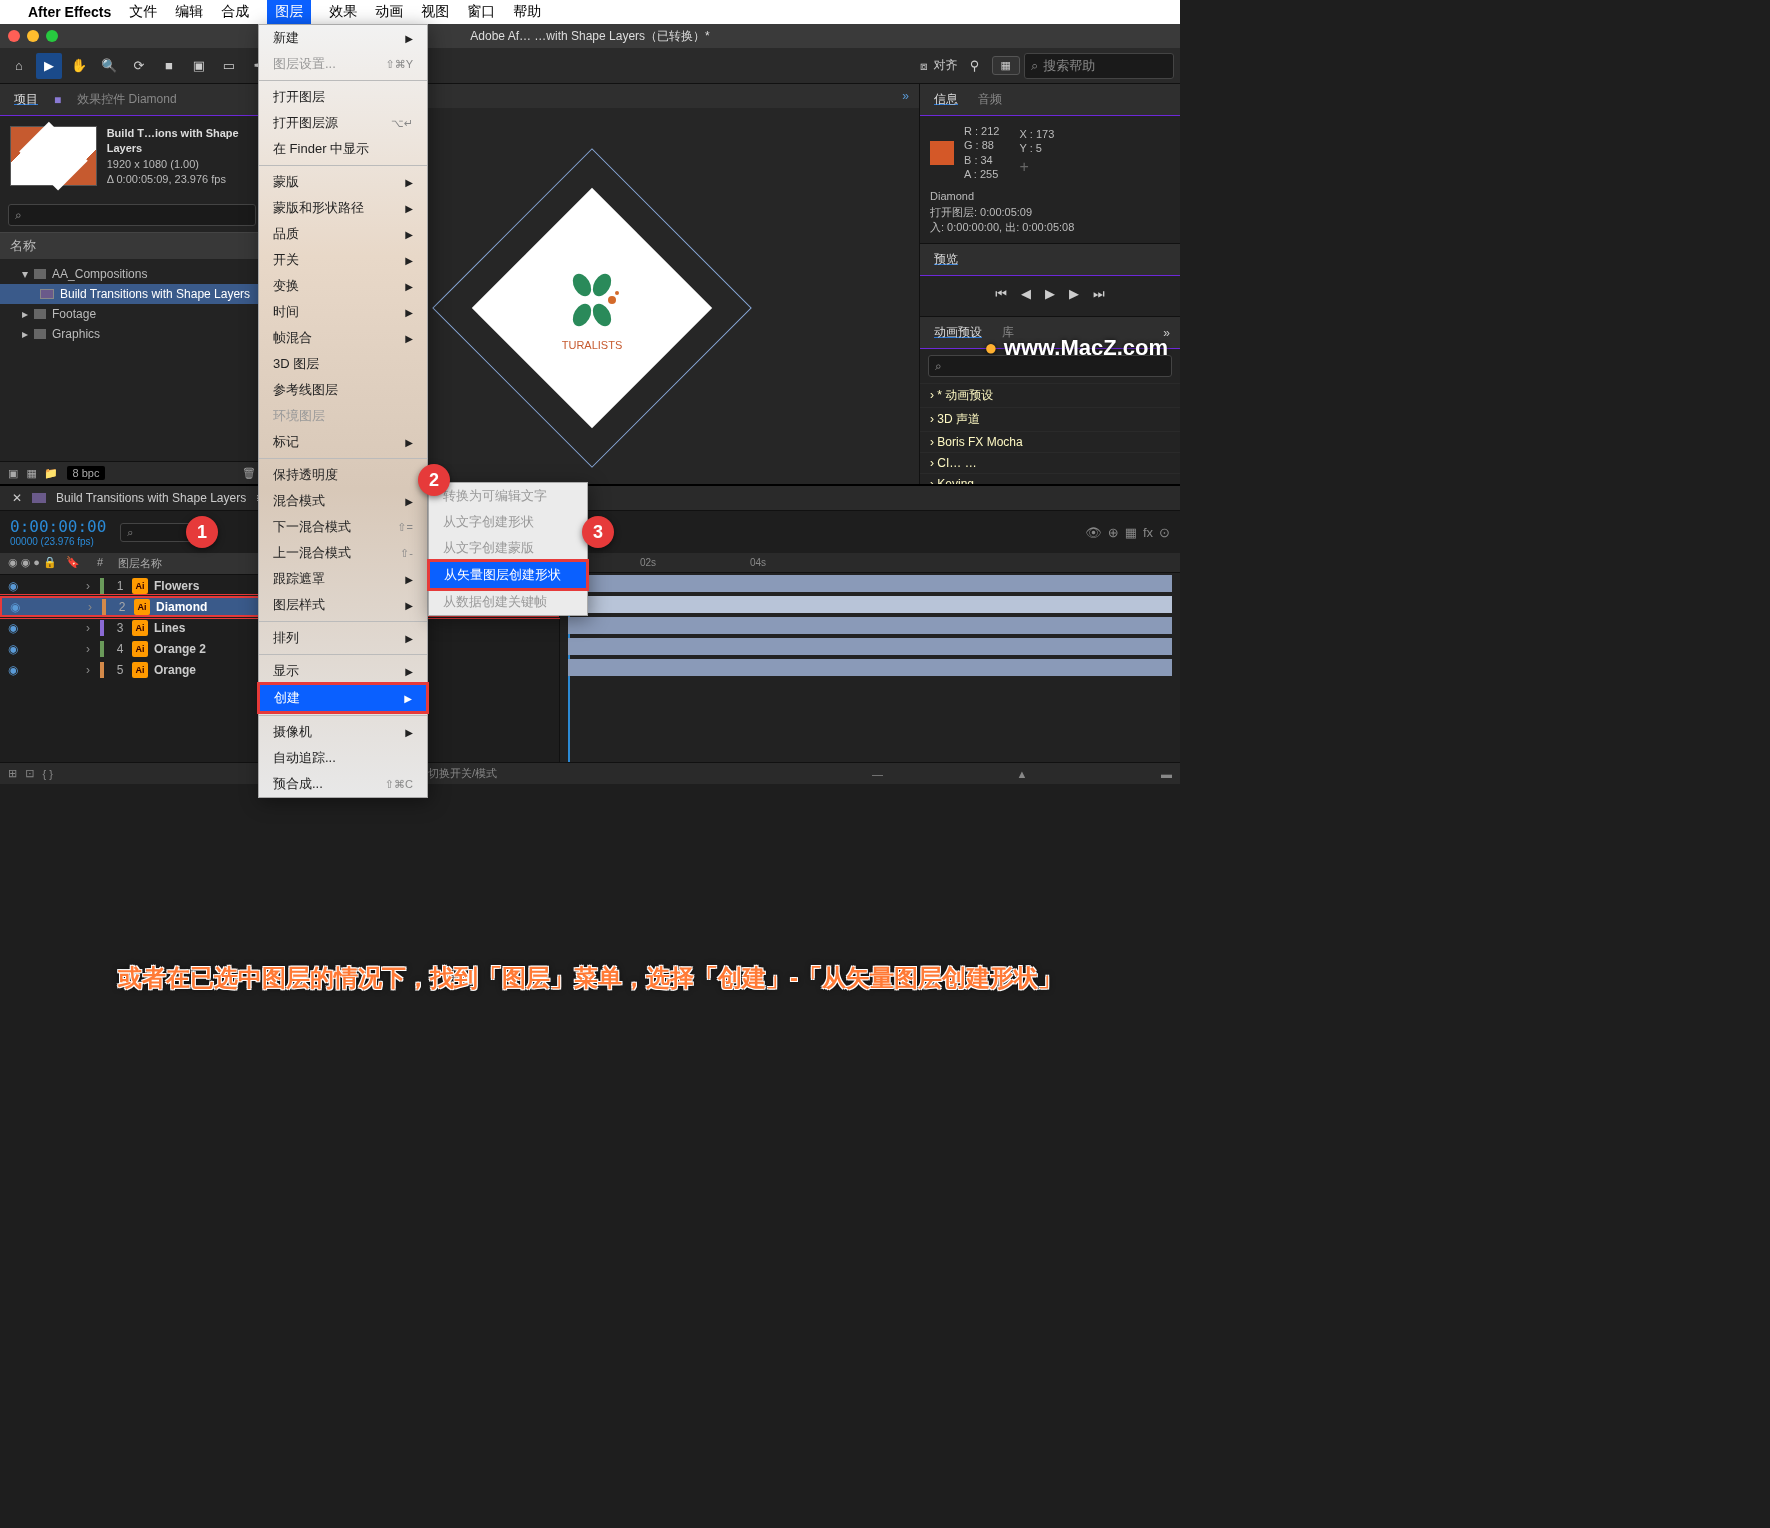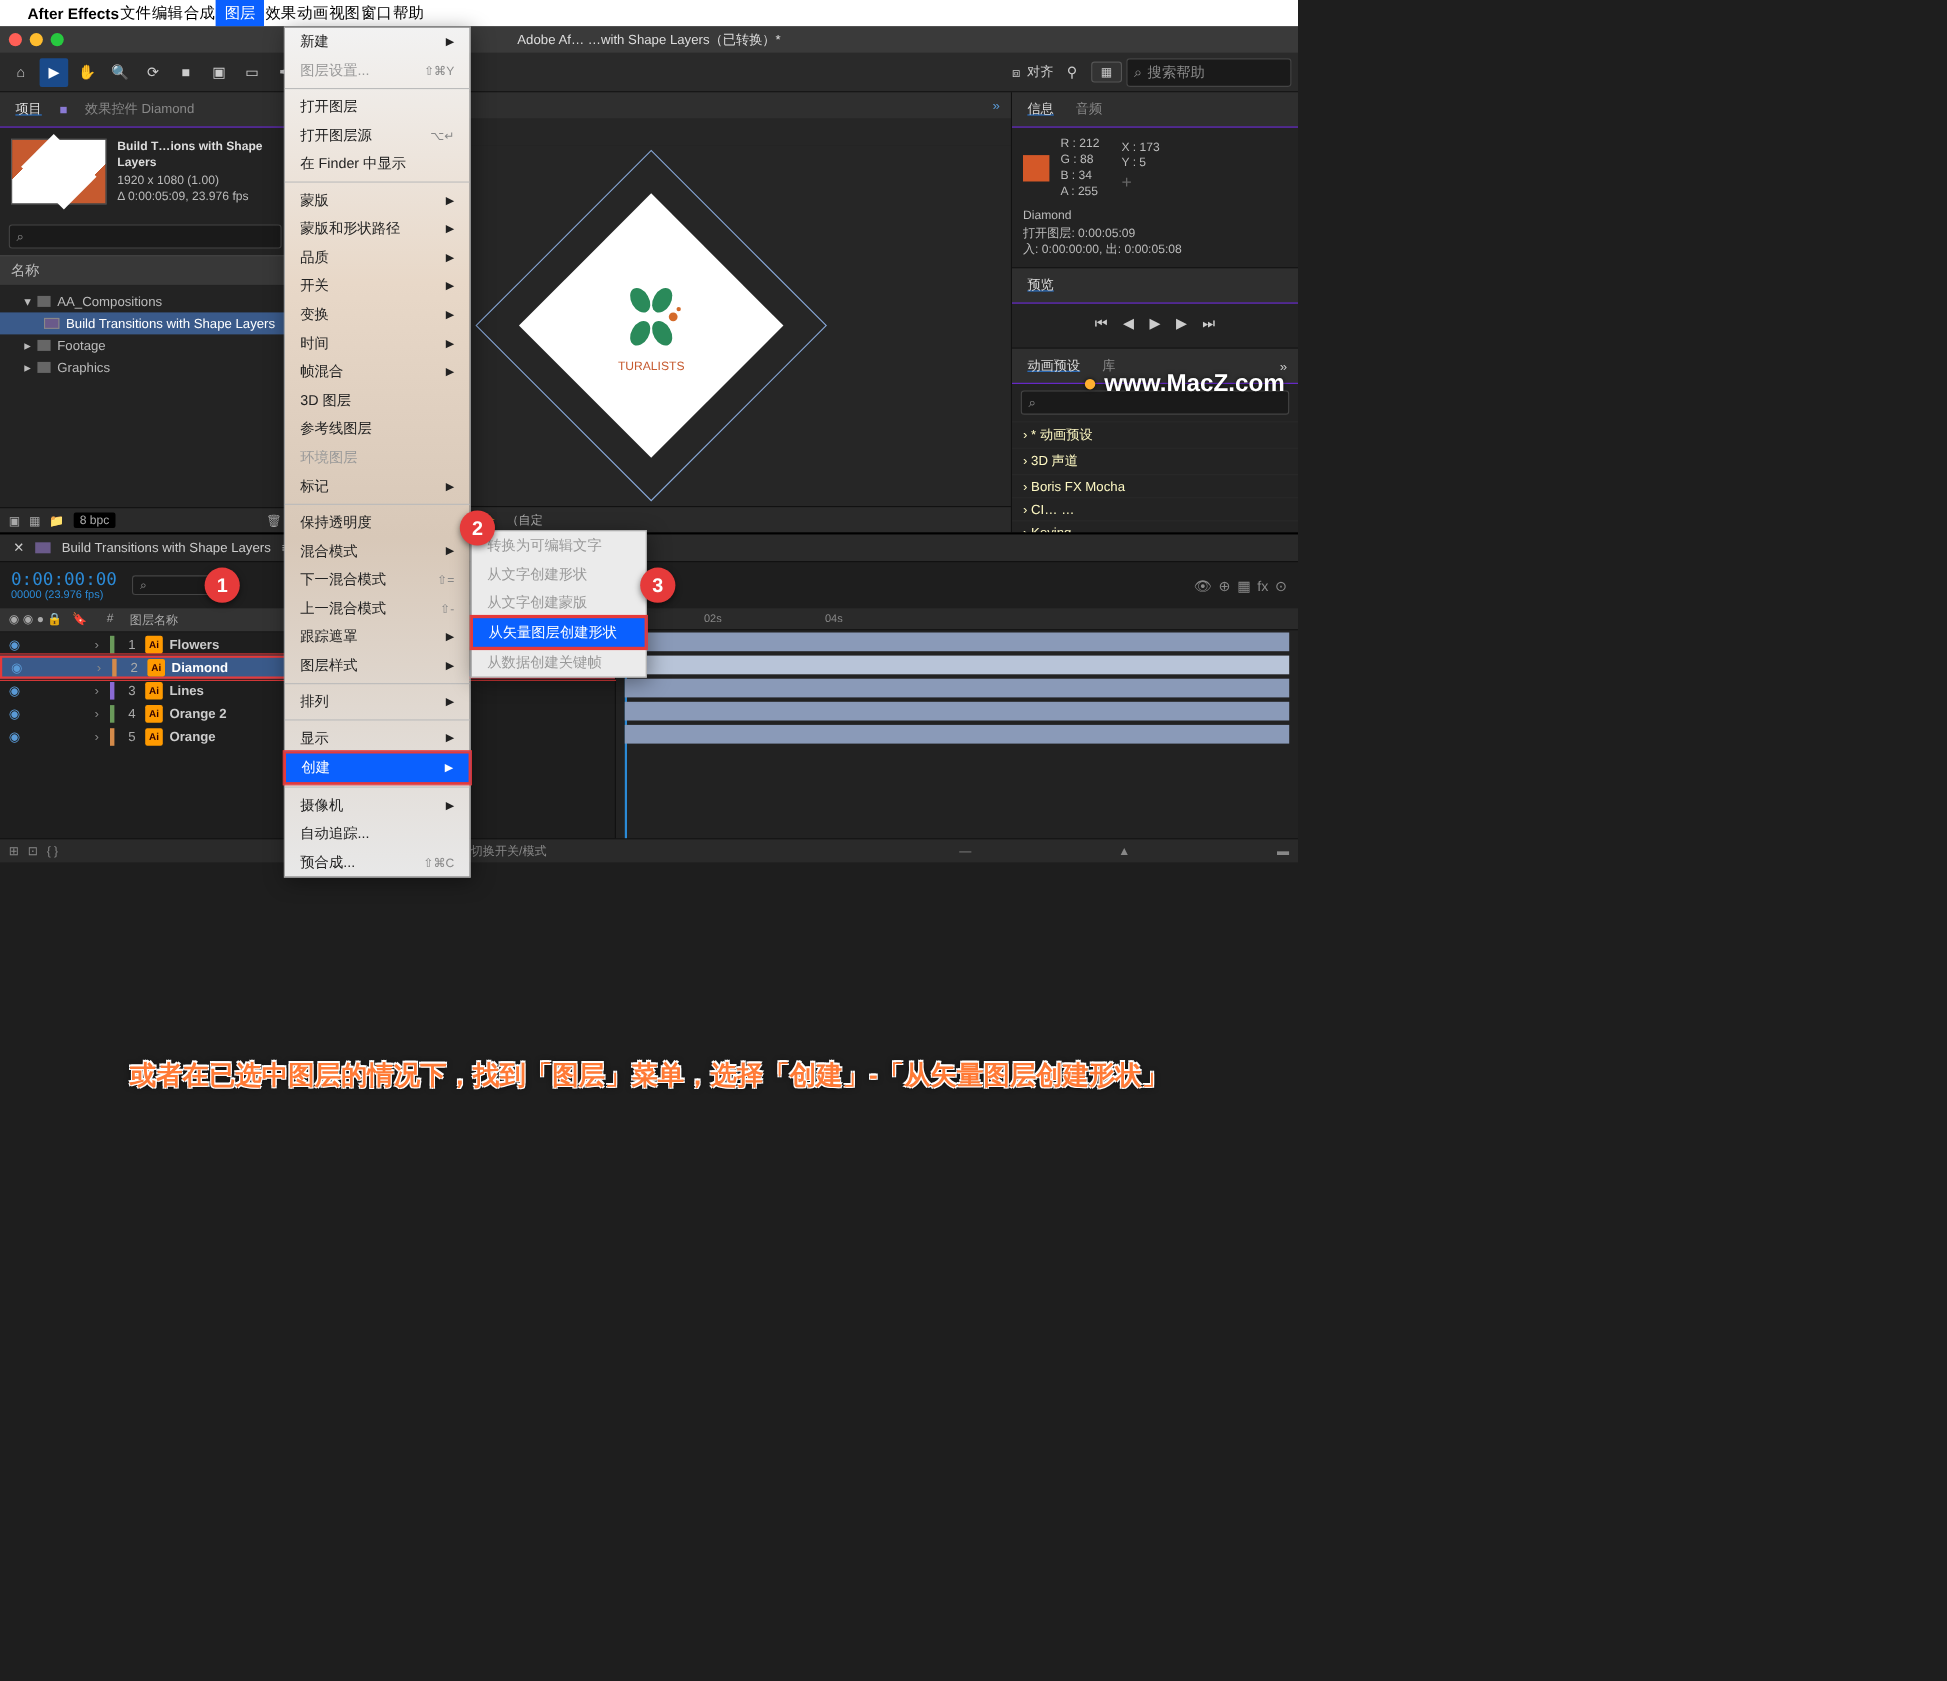--- a/index.html
+++ b/index.html
@@ -1,19 +1,19 @@
 <!DOCTYPE html>
 <html><head>
 <meta charset="utf-8">
 <style>
 * { margin: 0; padding: 0; box-sizing: border-box; font-family: -apple-system, "Helvetica Neue", Arial, sans-serif; }
 body { background: #1e1e1e; color: #ccc; font-size: 13px; width: 1180px; height: 1019px; overflow: hidden; position: relative; }
 
 
-.mac-menubar { background: #fff; height: 24px; display: flex; align-items: center; padding: 0 24px; gap: 1px; color: #000; font-size: 14px; }
+.mac-menubar { background: #fff; height: 24px; display: flex; align-items: center; padding: 0 10px; gap: 18px; color: #000; font-size: 14px; }
 .mac-menubar .apple { font-size: 15px; }
 .mac-menubar .appname { font-weight: 700; }
 .mac-menubar .menu-active { background: #0a60ff; color: #fff; padding: 3px 8px; border-radius: 0; }
 
 
 .window { position: relative; }
 .titlebar { background: #3a3a3a; height: 24px; display: flex; align-items: center; justify-content: center; color: #ddd; font-size: 12px; position: relative; }
 .traffic { position: absolute; left: 8px; display: flex; gap: 7px; }
 .traffic span { width: 12px; height: 12px; border-radius: 50%; display: inline-block; }
 .tl-close { background: #ff5f56; }
@@ -257,30 +257,20 @@
                     <ellipse cx="45" cy="50" rx="8" ry="12" transform="rotate(-30 45 50)"></ellipse>
                   </g>
                 <circle cx="55" cy="35" r="4" fill="#d46a2a"></circle>
                   <circle cx="60" cy="28" r="2" fill="#d46a2a"></circle>
               </svg>
               <span>TURALISTS</span>
             </div>
           </div>
         </div>
       </div>
-      <div class="comp-footer">
-        <span>🔍</span>
-        <span>⊞</span>
-        <span>▢</span>
-        <span class="time-blue">0:00:00:00</span>
-        <span>📷</span>
-        <span>⊙</span>
-        <span style="color:#d4a030">✦</span>
-        <span>（自定</span>
-      </div>
     </div>
 
     <div class="right-panels">
       <div class="panel-header">
         <span class="tab active">信息</span>
         <span class="tab">音频</span>
       </div>
       <div class="info-panel">
         <div class="info-grid">
           <div class="info-swatch"></div>

